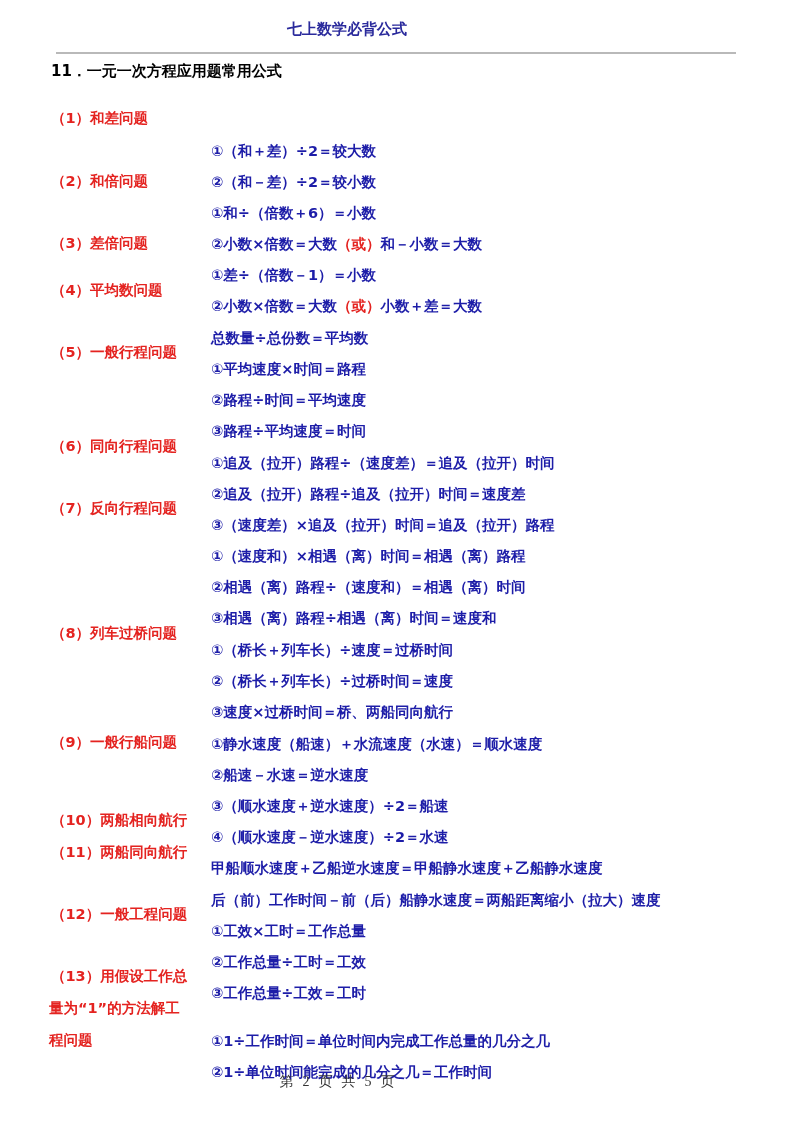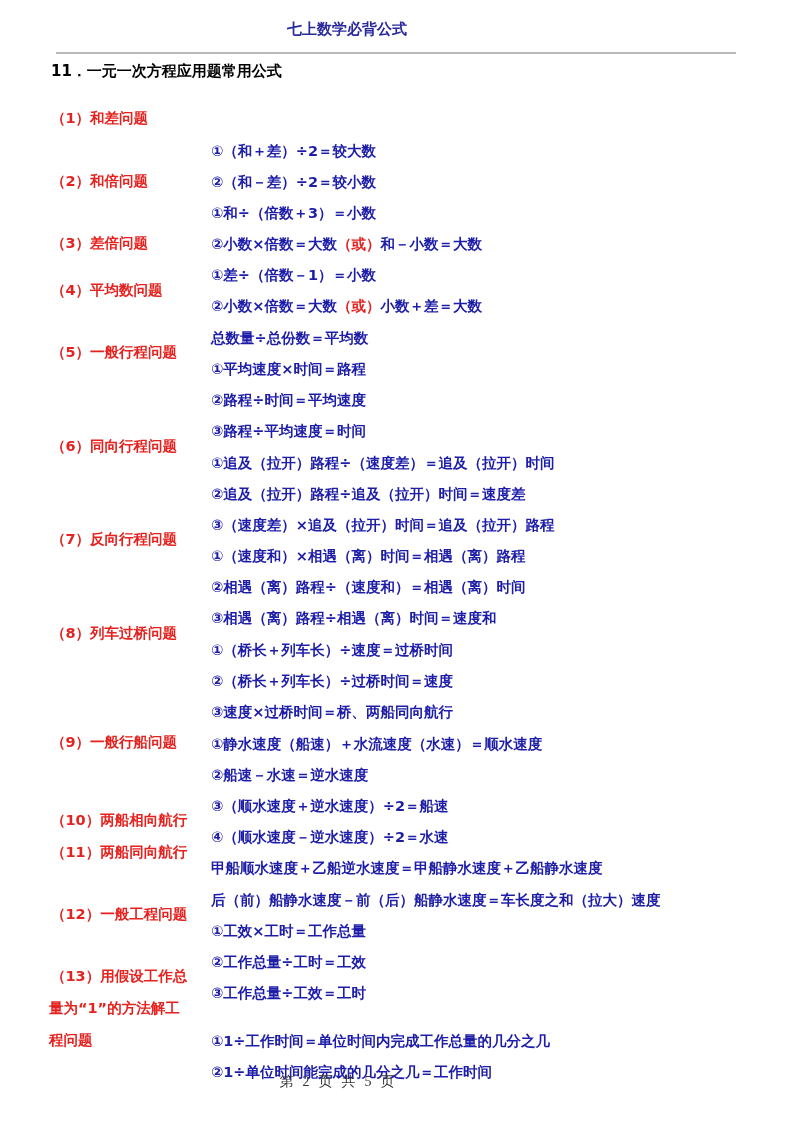--- a/index.html
+++ b/index.html
@@ -25,61 +25,61 @@
 
 <div class="header-title">七上数学必背公式</div>
 <div class="header-rule"></div>
 <div class="section-title">11．一元一次方程应用题常用公式</div>
 
 <div class="line label" style="top:107px">（1）和差问题</div>
 <div class="line formula" style="top:92px">①（和＋差）÷2＝较大数</div>
 <div class="line formula" style="top:123px">②（和－差）÷2＝较小数</div>
 
 <div class="line label" style="top:170px">（2）和倍问题</div>
-<div class="line formula" style="top:154px">①和÷（倍数＋3）＝小数</div>
+<div class="line formula" style="top:154px">①和÷（倍数＋6）＝小数</div>
 <div class="line formula" style="top:185px"><span>②小数×倍数＝大数</span><span class="hl">（或）</span><span>和－小数＝大数</span></div>
 
 <div class="line label" style="top:232px">（3）差倍问题</div>
 <div class="line formula" style="top:216px">①差÷（倍数－1）＝小数</div>
 <div class="line formula" style="top:247px"><span>②小数×倍数＝大数</span><span class="hl">（或）</span><span>小数＋差＝大数</span></div>
 
 <div class="line label" style="top:279px">（4）平均数问题</div>
 <div class="line formula" style="top:279px">总数量÷总份数＝平均数</div>
 
 <div class="line label" style="top:341px">（5）一般行程问题</div>
 <div class="line formula" style="top:310px">①平均速度×时间＝路程</div>
 <div class="line formula" style="top:341px">②路程÷时间＝平均速度</div>
 <div class="line formula" style="top:372px">③路程÷平均速度＝时间</div>
 
 <div class="line label" style="top:435px">（6）同向行程问题</div>
 <div class="line formula" style="top:404px">①追及（拉开）路程÷（速度差）＝追及（拉开）时间</div>
 <div class="line formula" style="top:435px">②追及（拉开）路程÷追及（拉开）时间＝速度差</div>
 <div class="line formula" style="top:466px">③（速度差）×追及（拉开）时间＝追及（拉开）路程</div>
 
-<div class="line label" style="top:528px">（7）反向行程问题</div>
+<div class="line label" style="top:497px">（7）反向行程问题</div>
 <div class="line formula" style="top:497px">①（速度和）×相遇（离）时间＝相遇（离）路程</div>
 <div class="line formula" style="top:528px">②相遇（离）路程÷（速度和）＝相遇（离）时间</div>
 <div class="line formula" style="top:559px">③相遇（离）路程÷相遇（离）时间＝速度和</div>
 
 <div class="line label" style="top:622px">（8）列车过桥问题</div>
 <div class="line formula" style="top:591px">①（桥长＋列车长）÷速度＝过桥时间</div>
 <div class="line formula" style="top:622px">②（桥长＋列车长）÷过桥时间＝速度</div>
 <div class="line formula" style="top:653px">③速度×过桥时间＝桥、两船同向航行</div>
 
 <div class="line label" style="top:731px">（9）一般行船问题</div>
 <div class="line formula" style="top:685px">①静水速度（船速）＋水流速度（水速）＝顺水速度</div>
 <div class="line formula" style="top:716px">②船速－水速＝逆水速度</div>
 <div class="line formula" style="top:747px">③（顺水速度＋逆水速度）÷2＝船速</div>
 <div class="line formula" style="top:778px">④（顺水速度－逆水速度）÷2＝水速</div>
 
 <div class="line label" style="top:809px">（10）两船相向航行</div>
 <div class="line formula" style="top:809px">甲船顺水速度＋乙船逆水速度＝甲船静水速度＋乙船静水速度</div>
 
 <div class="line label" style="top:841px">（11）两船同向航行</div>
-<div class="line formula" style="top:841px">后（前）船静水速度－前（后）船静水速度＝车长度之和（拉大）速度</div>
+<div class="line formula" style="top:841px">后（前）工作时间－前（后）船静水速度＝两船距离缩小（拉大）速度</div>
 
 <div class="line label" style="top:903px">（12）一般工程问题</div>
 <div class="line formula" style="top:872px">①工效×工时＝工作总量</div>
 <div class="line formula" style="top:903px">②工作总量÷工时＝工效</div>
 <div class="line formula" style="top:934px">③工作总量÷工效＝工时</div>
 
 <div class="line label" style="top:965px">（13）用假设工作总</div>
 <div class="line label" style="top:997px;left:49px">量为“1”的方法解工</div>
 <div class="line label" style="top:1029px;left:49px">程问题</div>
 <div class="line formula" style="top:982px">①1÷工作时间＝单位时间内完成工作总量的几分之几</div>

